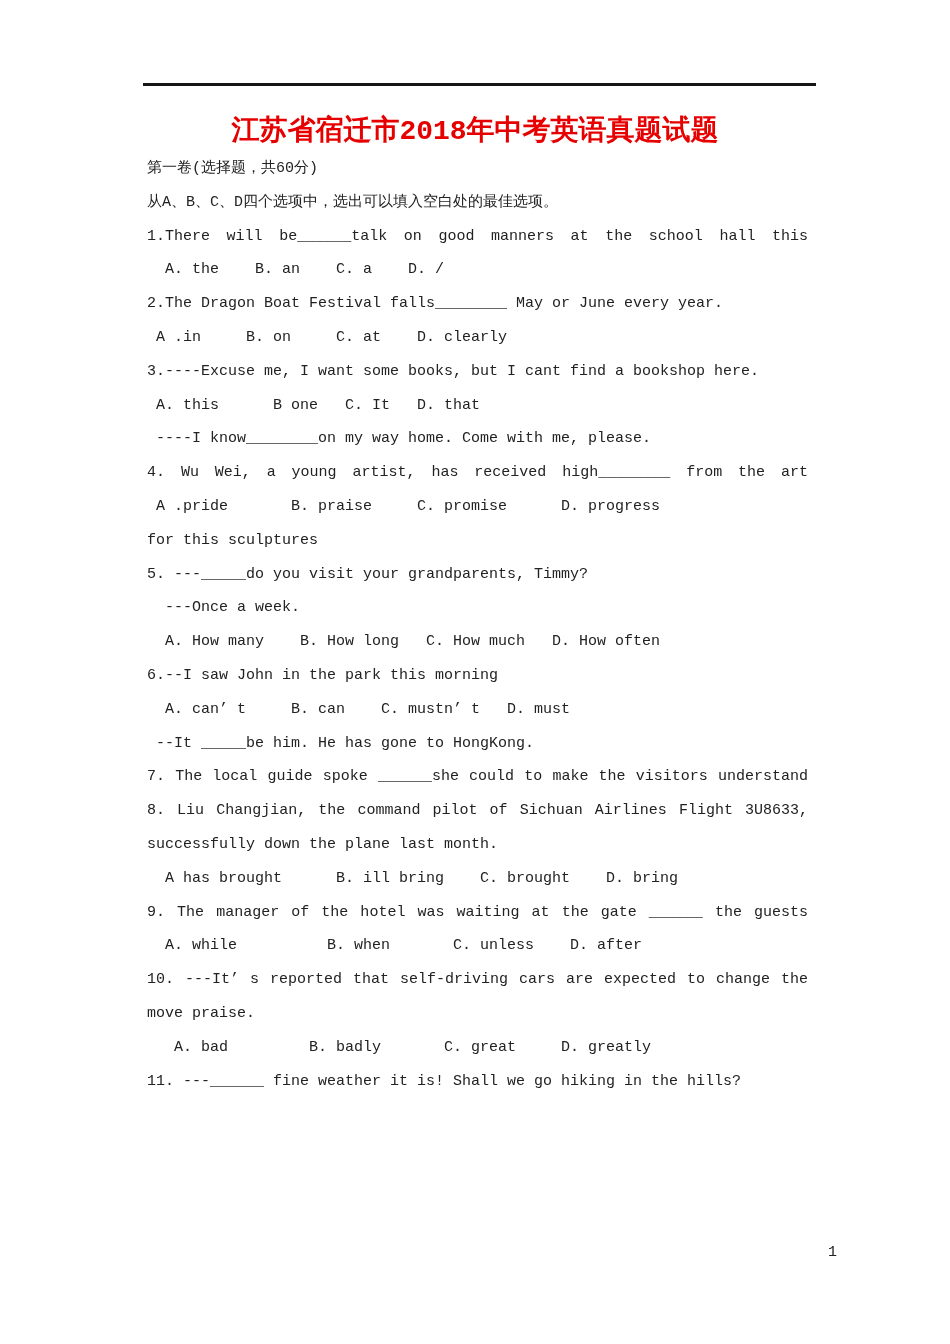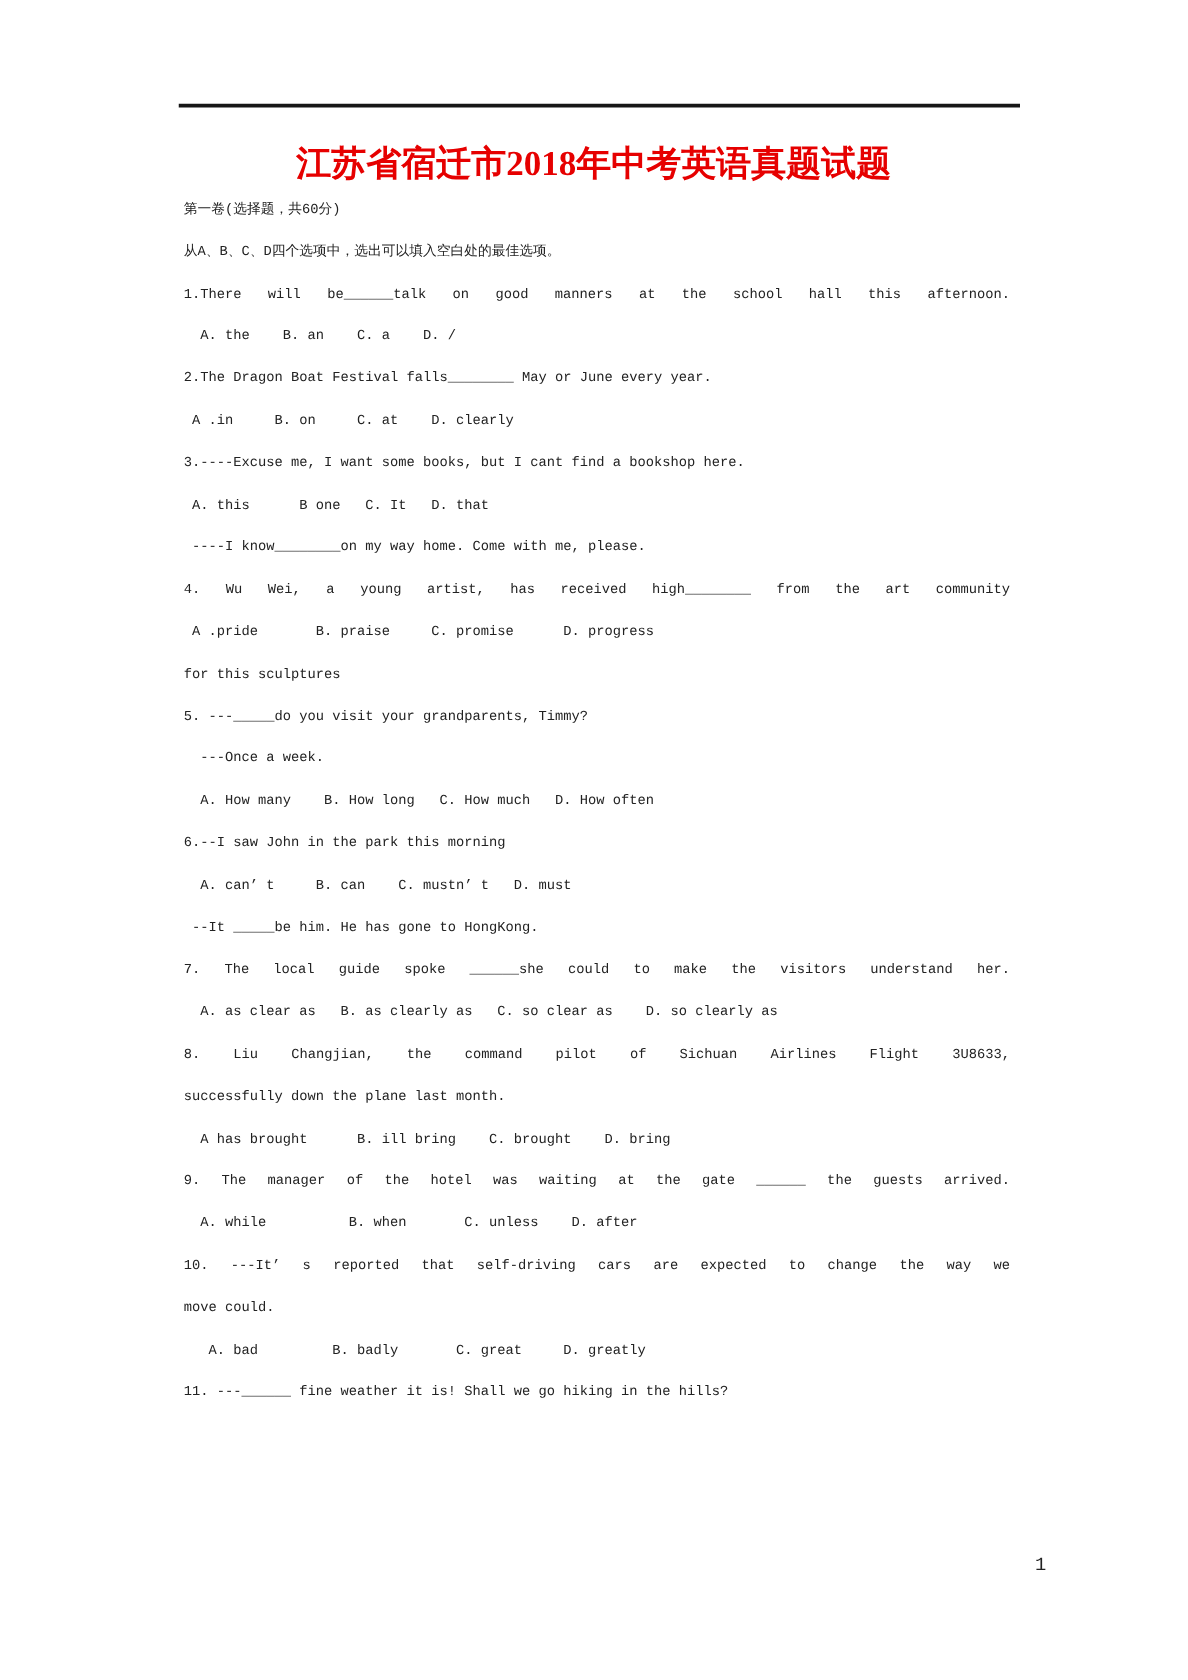--- a/index.html
+++ b/index.html
@@ -22,35 +22,35 @@
     height: 3px;
     background: #161616;
   }
   .title {
     position: absolute;
     left: 0;
     top: 112px;
     width: 950px;
     margin: 0;
     text-align: center;
-    font-family: Liberation Serif, serif;
+    font-family: Liberation Mono, monospace;
     font-weight: bold;
     font-size: 28px;
     line-height: 40px;
     color: #e60000;
   }
   .content {
     position: absolute;
     left: 147px;
     top: 152px;
     width: 661px;
   }
   .line {
     font-family: "Liberation Mono", "DejaVu Sans Mono", monospace;
-    font-size: 11px;
+    font-size: 15px;
     color: #222222;
     height: 33.8px;
     line-height: 33.8px;
     white-space: pre;
     overflow: hidden;
   }
   .line.j {
     white-space: normal;
     text-align: justify;
     text-align-last: justify;
@@ -88,27 +88,26 @@
     <div class="line j">4. Wu Wei, a young artist, has received high________ from the art community</div>
     <div class="line"> A .pride       B. praise     C. promise      D. progress</div>
     <div class="line">for this sculptures</div>
     <div class="line">5. ---_____do you visit your grandparents, Timmy?</div>
     <div class="line">  ---Once a week.</div>
     <div class="line">  A. How many    B. How long   C. How much   D. How often</div>
     <div class="line">6.--I saw John in the park this morning</div>
     <div class="line">  A. can’ t     B. can    C. mustn’ t   D. must</div>
     <div class="line"> --It _____be him. He has gone to HongKong.</div>
     <div class="line j">7. The local guide spoke ______she could to make the visitors understand her.</div>
-    <div class="line">  A. as clear as   B. as clearly as   C. so clear as    D. so clearly as</div>
     <div class="line j">8. Liu Changjian, the command pilot of Sichuan Airlines Flight 3U8633,</div>
     <div class="line">successfully down the plane last month.</div>
     <div class="line">  A has brought      B. ill bring    C. brought    D. bring</div>
     <div class="line j">9. The manager of the hotel was waiting at the gate ______ the guests arrived.</div>
     <div class="line">  A. while          B. when       C. unless    D. after</div>
     <div class="line j">10. ---It’ s reported that self-driving cars are expected to change the way we</div>
-    <div class="line">move could.</div>
+    <div class="line">move praise.</div>
     <div class="line">   A. bad         B. badly       C. great     D. greatly</div>
     <div class="line">11. ---______ fine weather it is! Shall we go hiking in the hills?</div>
   </div>
 
   <div class="page-number">1</div>
 
 </div>
 
 </body></html>

